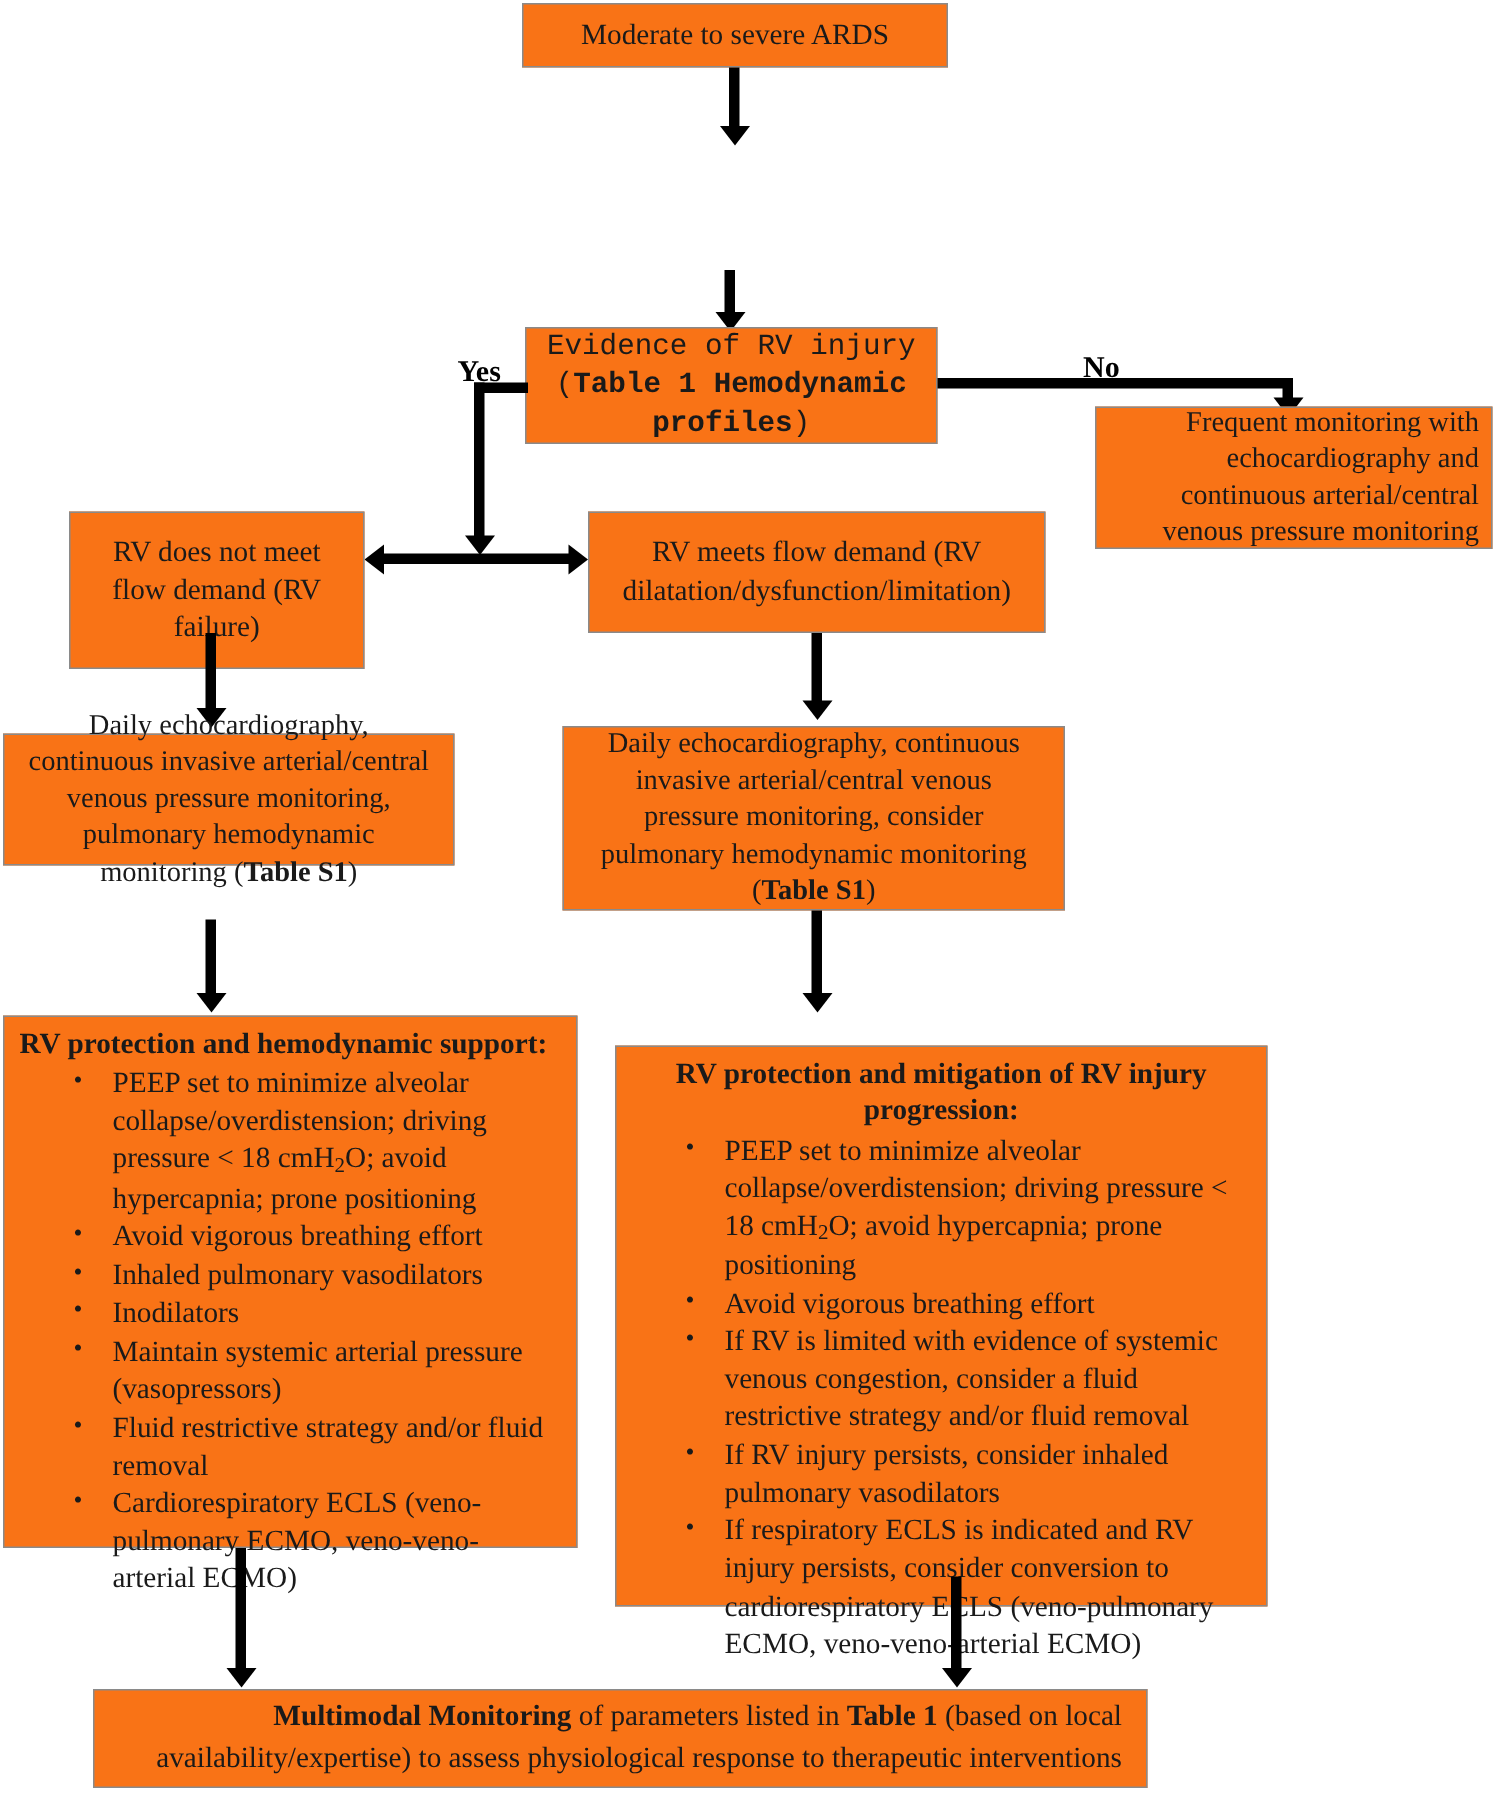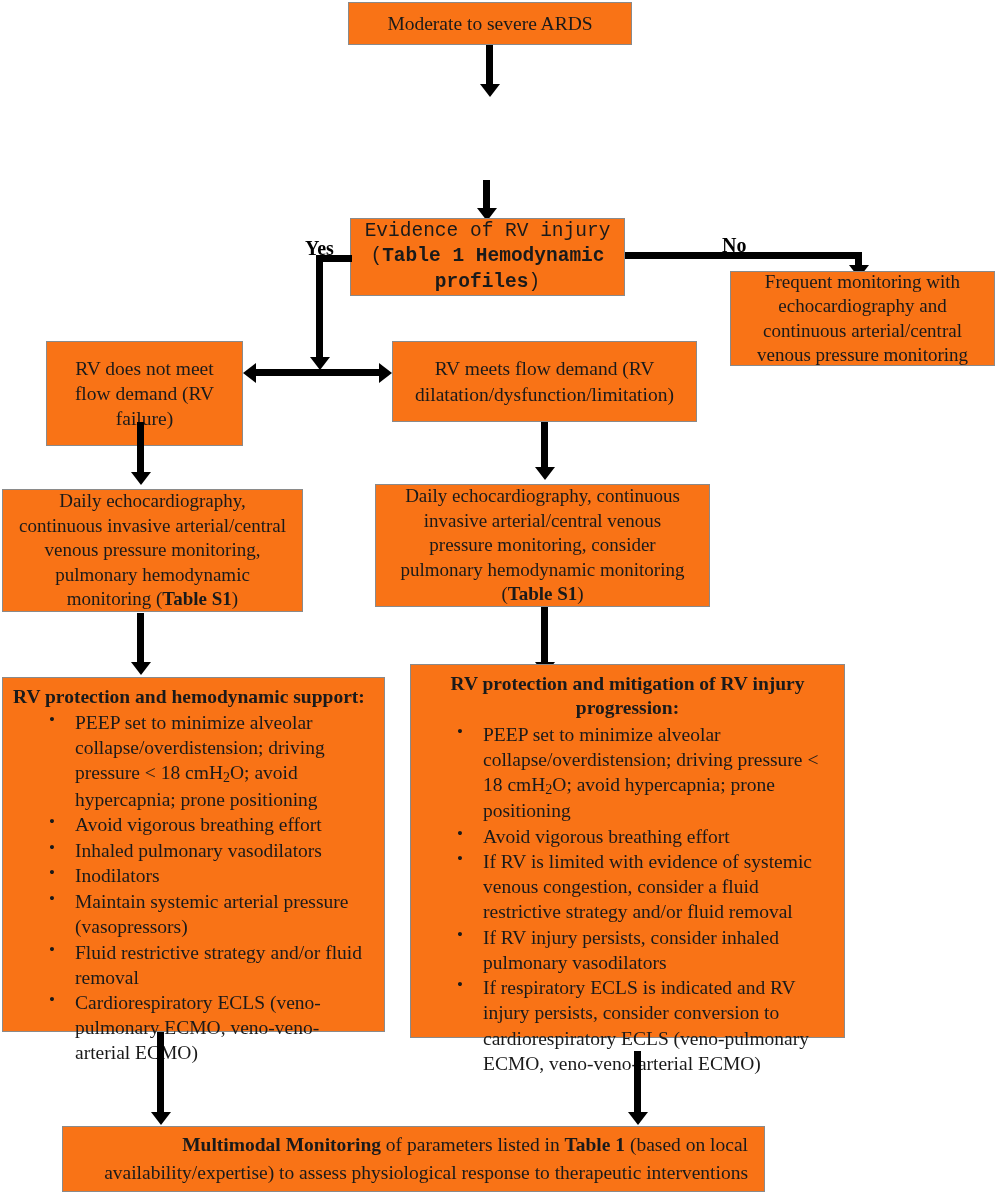--- a/index.html
+++ b/index.html
@@ -135,21 +135,21 @@
   <div class="edgelabel" style="left:305px; top:237px;">Yes</div>
   <div class="hline" style="left:316px; top:255px; width:36px;"></div>
   <div class="vline" style="left:316px; top:255px; height:105px;"></div>
   <div class="arrowdown" style="left:309.5px; top:357px;"></div>
 
   <div class="edgelabel" style="left:722px; top:234px;">No</div>
   <div class="hline" style="left:625px; top:252px; width:237px;"></div>
   <div class="vline" style="left:855px; top:252px; height:19px;"></div>
   <div class="arrowdown" style="left:848.5px; top:265px;"></div>
 
-  <div class="node" style="left:730px; top:271px; width:265px; height:95px; font-size:19px;">
+  <div class="node" style="left:730px; top:271px; width:265px; height:95px; font-size:19px;text-align:right;">
     <div class="inner">
       <div>Frequent monitoring with</div>
       <div>echocardiography and</div>
       <div>continuous arterial/central</div>
       <div>venous pressure monitoring</div>
     </div>
   </div>
 
   <div class="hline" style="left:255px; top:369px; width:130px;"></div>
   <div class="arrowleft" style="left:243px; top:362.5px;"></div>
@@ -169,21 +169,21 @@
       <div>dilatation/dysfunction/limitation)</div>
     </div>
   </div>
 
   <div class="vline" style="left:137px; top:422px; height:52px;"></div>
   <div class="arrowdown" style="left:130.5px; top:472px;"></div>
 
   <div class="vline" style="left:541px; top:422px; height:48px;"></div>
   <div class="arrowdown" style="left:534.5px; top:467px;"></div>
 
-  <div class="node" style="left:2px; top:489px; width:301px; height:123px; font-size:19px;justify-content:center;">
+  <div class="node" style="left:2px; top:489px; width:301px; height:88px; font-size:19px;justify-content:center;">
     <div class="inner">
       <div>Daily echocardiography,</div>
       <div>continuous invasive arterial/central</div>
       <div>venous pressure monitoring,</div>
       <div>pulmonary hemodynamic</div>
       <div><span>monitoring (</span><b>Table S1</b><span>)</span></div>
     </div>
   </div>
 
   <div class="node" style="left:375px; top:484px; width:335px; height:123px; font-size:19px;">
@@ -208,21 +208,21 @@
       <li>PEEP set to minimize alveolar collapse/overdistension; driving pressure &lt; 18 cmH<sub>2</sub>O; avoid hypercapnia; prone positioning</li>
       <li>Avoid vigorous breathing effort</li>
       <li>Inhaled pulmonary vasodilators</li>
       <li>Inodilators</li>
       <li>Maintain systemic arterial pressure (vasopressors)</li>
       <li>Fluid restrictive strategy and/or fluid removal</li>
       <li>Cardiorespiratory ECLS (veno-pulmonary ECMO, veno-veno-arterial ECMO)</li>
     </ul>
   </div>
 
-  <div class="node listnode" style="left:410px; top:664px; width:435px; height:374px;">
+  <div class="node listnode" style="left:410px; top:697px; width:435px; height:374px;">
     <div class="heading ctr">RV protection and mitigation of RV injury progression:</div>
     <ul class="bullets">
       <li>PEEP set to minimize alveolar collapse/overdistension; driving pressure &lt; 18 cmH<sub>2</sub>O; avoid hypercapnia; prone positioning</li>
       <li>Avoid vigorous breathing effort</li>
       <li>If RV is limited with evidence of systemic venous congestion, consider a fluid restrictive strategy and/or fluid removal</li>
       <li>If RV injury persists, consider inhaled pulmonary vasodilators</li>
       <li>If respiratory ECLS is indicated and RV injury persists, consider conversion to cardiorespiratory ECLS (veno-pulmonary ECMO, veno-veno-arterial ECMO)</li>
     </ul>
   </div>
 

